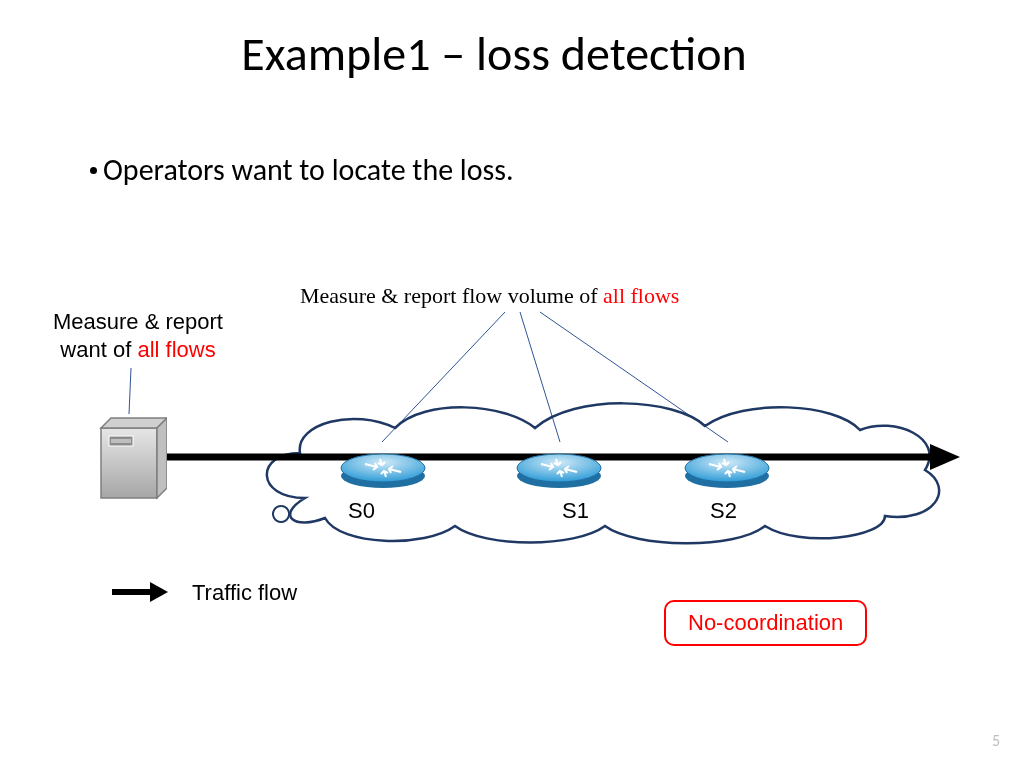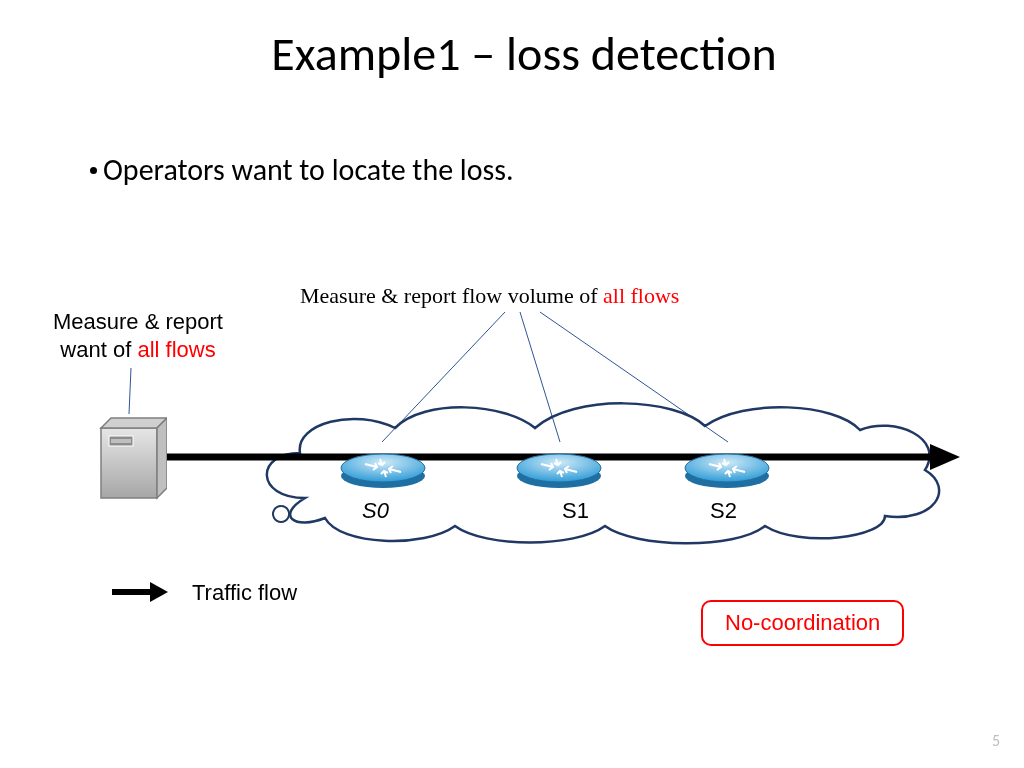--- a/index.html
+++ b/index.html
@@ -14,21 +14,20 @@
     overflow: hidden;
   }
   .title {
     position: absolute;
     top: 24px;
     left: 0;
     width: 988px;
     text-align: center;
     font-size: 48px;
     font-weight: 400;
-    margin-left: 30px;
   }
   .bullets {
     position: absolute;
     top: 150px;
     left: 90px;
     font-size: 30px;
     line-height: 1.35;
   }
   .bullets .dot {
     display: inline-block;
@@ -64,21 +63,20 @@
   .legend-arrow-svg { position: absolute; }
   .no-coord {
     position: absolute;
     border: 2px solid #ff0000;
     border-radius: 10px;
     color: #ff0000;
     font-family: Arial, sans-serif;
     font-size: 22px;
     padding: 8px 22px;
     text-align: center;
-    margin-left: 37px;
   }
   .page-num {
     position: absolute;
     right: 24px;
     bottom: 18px;
     color: #bfbfbf;
     font-size: 16px;
     font-family: Calibri, Arial, sans-serif;
   }
 </style>
@@ -162,21 +160,21 @@
   </defs>
   <ellipse cx="45" cy="30" rx="42" ry="12" fill="#1f6fa3"></ellipse>
   <ellipse cx="45" cy="22" rx="42" ry="14" fill="url(#rt0)" stroke="#1f6fa3" stroke-width="1"></ellipse>
   <g stroke="#fff" stroke-width="2" fill="none" transform="translate(45,22)">
     <path d="M -18 -4 L -6 -1 M -8 -5 L -6 -1 L -10 2"></path>
     <path d="M 18 4 L 6 1 M 8 5 L 6 1 L 10 -2"></path>
     <path d="M -3 -9 L -1 -3 M -5 -5 L -1 -3 L 2 -6"></path>
     <path d="M 3 9 L 1 3 M 5 5 L 1 3 L -2 6"></path>
   </g>
 </svg>
-<div class="router-label" style="left:362px; top:498px;font-style:italic;">S0</div>
+<div class="router-label" style="left:348px; top:498px;">S0</div>
 
 <svg class="router-svg" style="left:514px; top:446px;" width="90" height="44" viewBox="0 0 90 44">
   <ellipse cx="45" cy="30" rx="42" ry="12" fill="#1f6fa3"></ellipse>
   <ellipse cx="45" cy="22" rx="42" ry="14" fill="url(#rt0)" stroke="#1f6fa3" stroke-width="1"></ellipse>
   <g stroke="#fff" stroke-width="2" fill="none" transform="translate(45,22)">
     <path d="M -18 -4 L -6 -1 M -8 -5 L -6 -1 L -10 2"></path>
     <path d="M 18 4 L 6 1 M 8 5 L 6 1 L 10 -2"></path>
     <path d="M -3 -9 L -1 -3 M -5 -5 L -1 -3 L 2 -6"></path>
     <path d="M 3 9 L 1 3 M 5 5 L 1 3 L -2 6"></path>
   </g>

